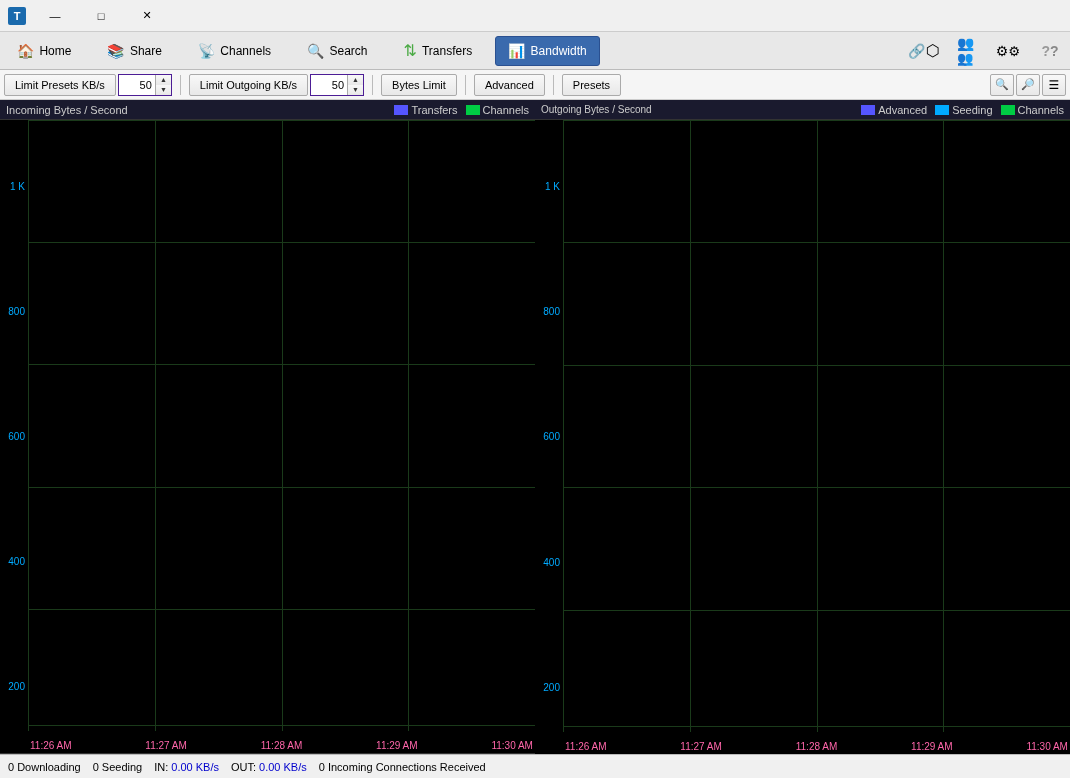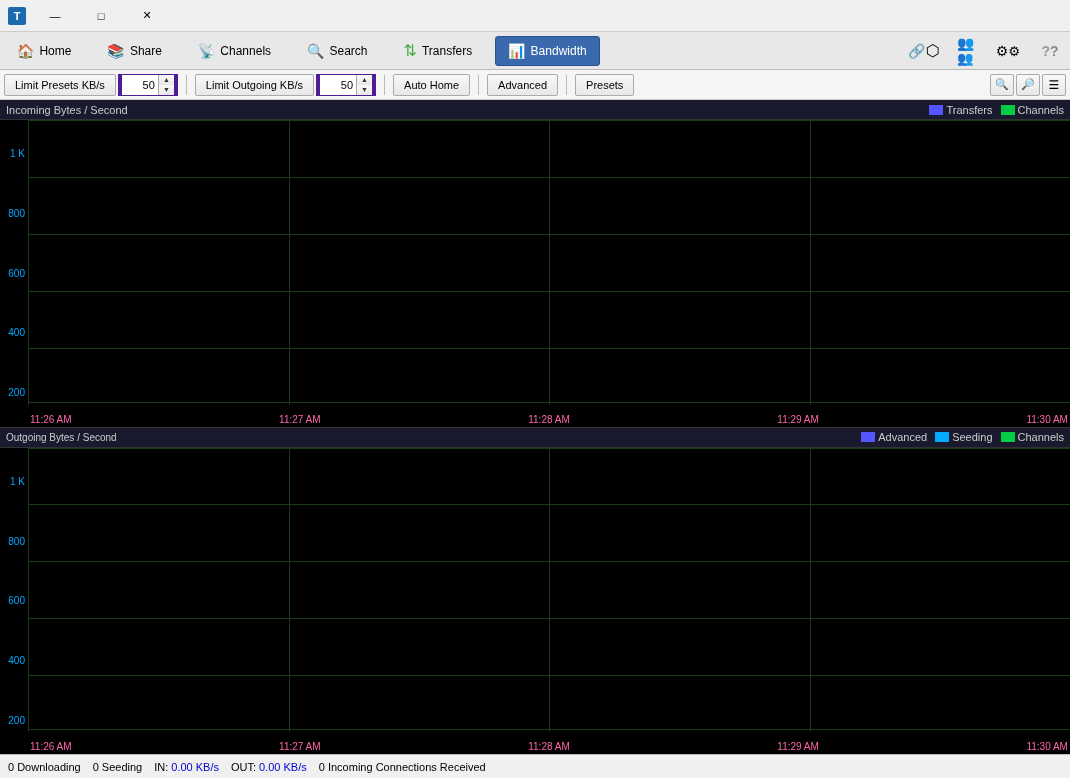--- a/index.html
+++ b/index.html
@@ -110,21 +110,21 @@
       background: linear-gradient(to bottom, #f8f8f8, #e8e8e8);
       cursor: pointer;
       font-size: 11px;
       border-radius: 2px;
       color: #000;
       white-space: nowrap;
     }
     .toolbar-spinbox {
       display: flex;
       align-items: center;
-      border: 4px solid #4c1d95;
+      border: 1px solid #4c1d95;
       background: #fff;
       height: 22px;
     }
     .toolbar-spinbox input {
       width: 36px;
       border: none;
       outline: none;
       text-align: right;
       font-size: 11px;
       padding: 0 3px;
@@ -168,21 +168,21 @@
       display: flex;
       align-items: center;
       justify-content: center;
       border-radius: 2px;
     }
 
     
     #main {
       background: #000;
       display: flex;
-      flex-direction: column;
+      flex-direction: row;
       height: calc(778px - 32px - 38px - 30px - 24px);
     }
 
     
     .chart-panel {
       flex: 1;
       display: flex;
       flex-direction: column;
       border-bottom: 1px solid #333;
       position: relative;
@@ -391,21 +391,21 @@
     <button class="toolbar-btn">Limit Outgoing KB/s</button>
     <div class="toolbar-spinbox">
       <input type="text" value="50" style="">
       <div class="spinbox-arrows">
         <div class="spin-arrow">▲</div>
         <div class="spin-arrow">▼</div>
       </div>
     </div>
   </div>
   <div class="toolbar-sep"></div>
-  <button class="toolbar-btn">Auto Home</button>
+  <button class="toolbar-btn">Bytes Limit</button>
   <div class="toolbar-sep"></div>
   <button class="toolbar-btn">Advanced</button>
   <div class="toolbar-sep"></div>
   <button class="toolbar-btn">Presets</button>
   <div class="toolbar-right">
     <button class="small-icon-btn">
       <span style="font-size:11px;">🔍</span>
     </button>
     <button class="small-icon-btn">
       <span style="font-size:11px;">🔎</span>

